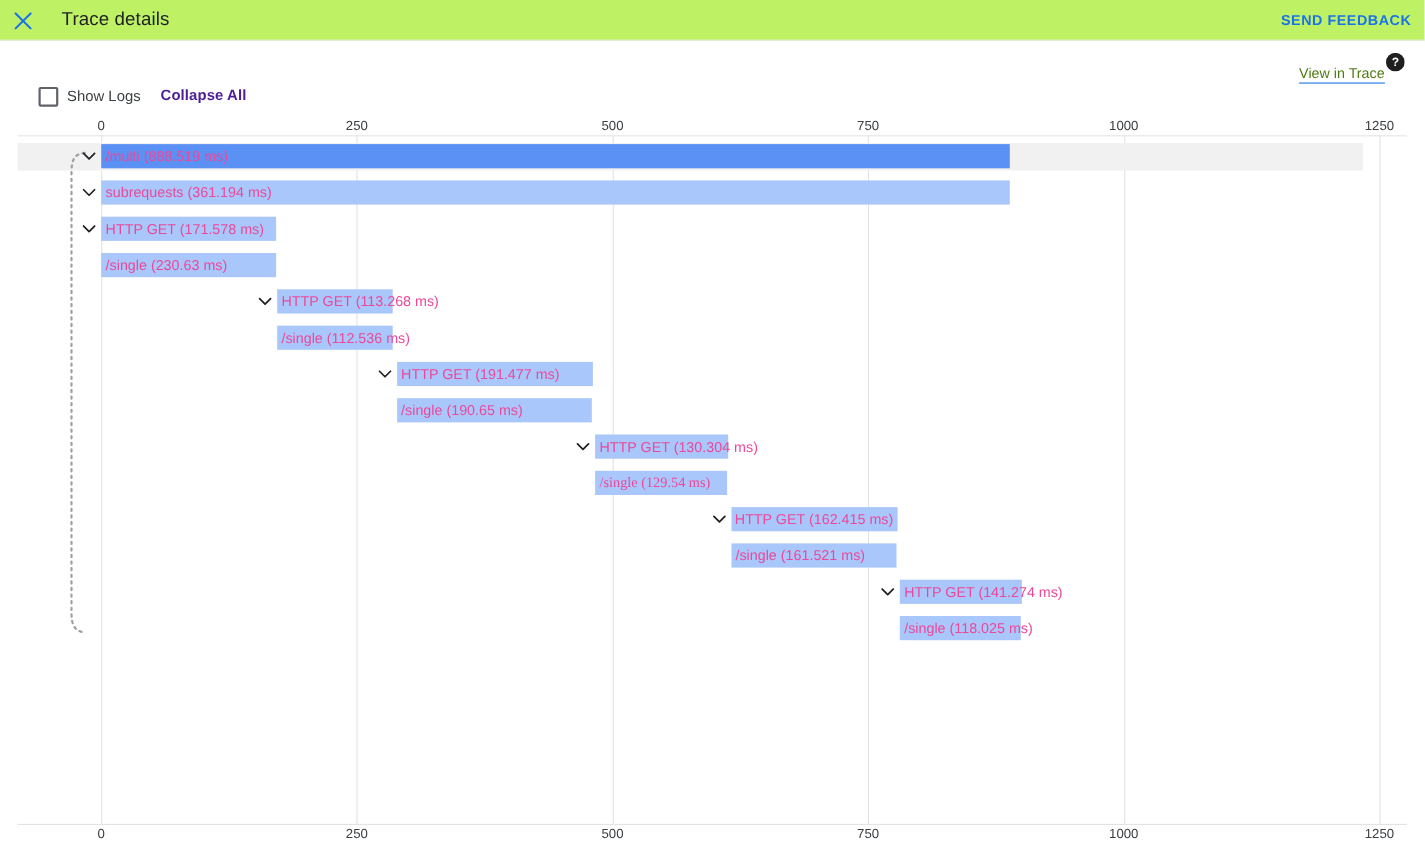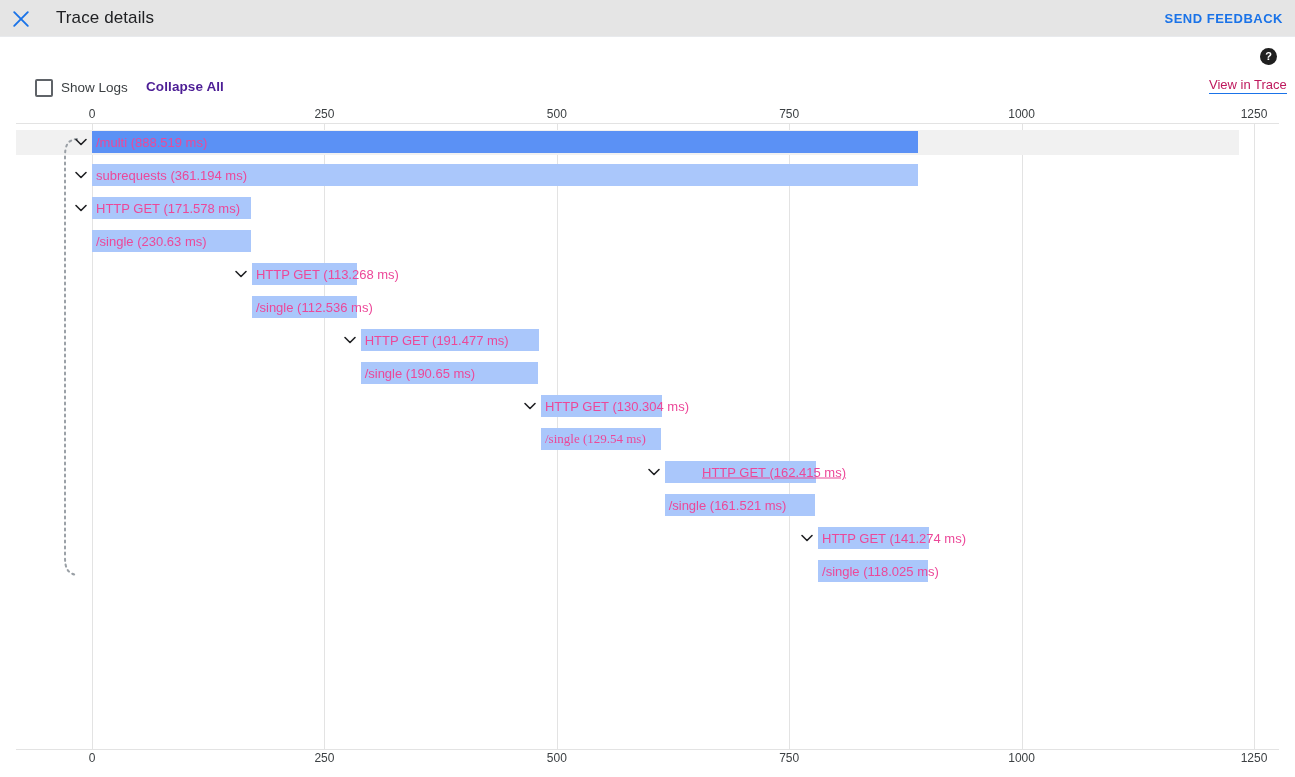--- a/index.html
+++ b/index.html
@@ -9,21 +9,21 @@
     background: #ffffff;
     font-family: "Liberation Sans", sans-serif;
     color: #202124;
     overflow: hidden;
   }
 
   
   .topbar {
     position: absolute; left: 0; top: 0;
     width: 1295px; height: 37px;
-    background: #e5e5e5;
+    background: #bef264;
     border-bottom: 1px solid #e8eaed;
   }
   .close-icon {
     position: absolute; left: 9px; top: 7px;
     width: 24px; height: 24px;
     display: flex; align-items: center; justify-content: center;
     cursor: pointer;
   }
   .close-icon svg { display: block; }
   .trace-title {
@@ -49,25 +49,24 @@
   .show-logs-label {
     position: absolute; left: 61px; top: 80px;
     font-size: 13.5px; color: #3c4043; white-space: nowrap;
   }
   .collapse-all {
     position: absolute; left: 146px; top: 79px;
     font-size: 13.5px; font-weight: 700; color: #4c1d95;
     white-space: nowrap; cursor: pointer; letter-spacing: .1px;
   }
   .view-in-trace {
-    position: absolute; left: 1181px; top: 77px;
-    font-size: 13px; color: #be185d; cursor: pointer;
+    position: absolute; left: 1181px; top: 59px;
+    font-size: 13px; color: #4d7c0f; cursor: pointer;
     border-bottom: 1px solid #1a73e8; padding-bottom: 1px;
     white-space: nowrap;
-    margin-left: 28px;
   }
   .help-icon {
     position: absolute; left: 1260px; top: 48px;
     width: 17px; height: 17px; cursor: pointer;
   }
 
   
   .plot {
     position: absolute;
     left: 0; top: 104px;
@@ -250,21 +249,21 @@
       <div class="bar" style="left: 540.997px; top: 291px; width: 121.131px;"></div>
       <div class="bar-label" style="left: 544.997px; top: 302px; transform: translateY(-50%);">HTTP GET (130.304 ms)</div>
       <div class="bar" style="left: 540.997px; top: 324px; width: 120.42px;"></div>
       <div class="bar-label" style="left: 544.997px; top: 335px; transform: translateY(-50%); font-family: Liberation Serif, serif;">/single (129.54 ms)</div>
       <div class="chevron" style="left: 644.634px; top: 359px;">
         <svg width="18" height="18" viewBox="0 0 18 18" aria-hidden="true">
           <path d="M4 6.5 L9 11.5 L14 6.5" fill="none" stroke="#202124" stroke-width="1.6" stroke-linecap="round" stroke-linejoin="round"></path>
         </svg>
       </div>
       <div class="bar" style="left: 664.634px; top: 357px; width: 150.981px;"></div>
-      <div class="bar-label" style="left: 702px; top: 368px; transform: translateY(-50%); text-decoration: underline;">HTTP GET (162.415 ms)</div>
+      <div class="bar-label" style="left: 668px; top: 368px; transform: translateY(-50%);">HTTP GET (162.415 ms)</div>
       <div class="bar" style="left: 664.634px; top: 390px; width: 150.15px;"></div>
       <div class="bar-label" style="left: 668.634px; top: 401px; transform: translateY(-50%);">/single (161.521 ms)</div>
       <div class="chevron" style="left: 798.018px; top: 425px;">
         <svg width="18" height="18" viewBox="0 0 18 18" aria-hidden="true">
           <path d="M4 6.5 L9 11.5 L14 6.5" fill="none" stroke="#202124" stroke-width="1.6" stroke-linecap="round" stroke-linejoin="round"></path>
         </svg>
       </div>
       <div class="bar" style="left: 818.018px; top: 423px; width: 110.568px;"></div>
       <div class="bar-label" style="left: 822.018px; top: 434px; transform: translateY(-50%);">HTTP GET (141.274 ms)</div>
       <div class="bar" style="left: 818.018px; top: 456px; width: 109.716px;"></div>

